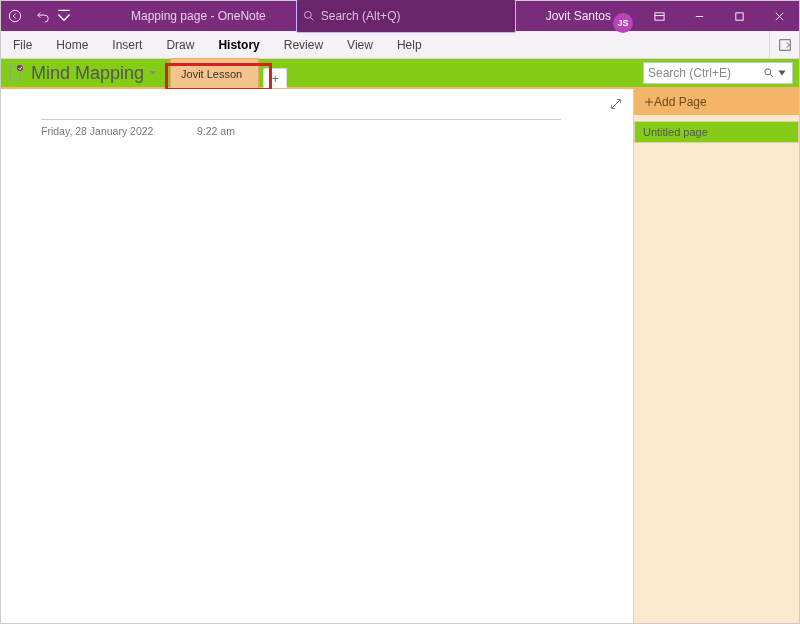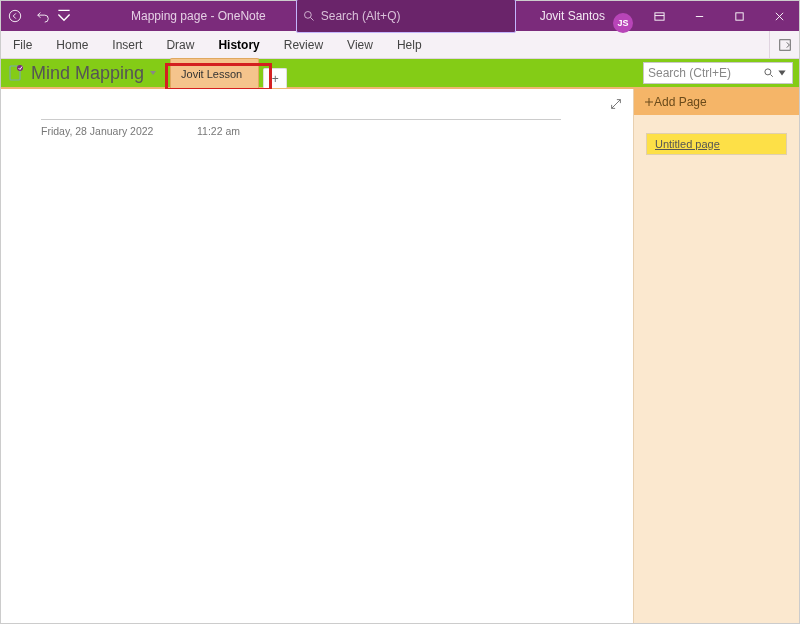--- a/index.html
+++ b/index.html
@@ -7,21 +7,21 @@
   .outer { border: 1px solid #ccc; width: 800px; height: 624px; background: #fff; position: relative; }
 
   
   .titlebar { height: 30px; background: #7b2b7b; display: flex; align-items: center; color: #fff; font-size: 12px; }
   .tb-btn { width: 28px; height: 30px; display: flex; align-items: center; justify-content: center; color: #fff; }
   .tb-btn svg { width: 14px; height: 14px; }
   .tb-title { flex: 0 0 auto; margin-left: 60px; color: #e5d0e5; font-size: 12px; white-space: nowrap; }
   .tb-search { flex: 0 0 220px; height: 22px; margin-left: 30px; background: #6a246a; border: 1px solid #c4b5fd; border-radius: 2px; display: flex; align-items: center; padding: 16px 6px; color: #d9c0d9; font-size: 12px; }
   .tb-search svg { width: 12px; height: 12px; margin-right: 6px; }
   .tb-spacer { flex: 1; }
-  .tb-user { display: flex; align-items: center; gap: 8px; margin-right: 6px; font-size: 12px; color: #f3e8f3; }
+  .tb-user { display: flex; align-items: center; gap: 2px; margin-right: 6px; font-size: 12px; color: #f3e8f3; }
   .tb-avatar { width: 20px; height: 20px; border-radius: 50%; background: #b845b8; display: flex; align-items: center; justify-content: center; font-size: 9px; font-weight: bold; color: #fff; margin-top: 13px; }
   .win-btn { width: 40px; height: 30px; display: flex; align-items: center; justify-content: center; }
   .win-btn svg { width: 11px; height: 11px; stroke: #fff; fill: none; stroke-width: 1; }
 
   
   .ribbon { height: 28px; background: #f6f1f6; border-bottom: 1px solid #e0d4e0; display: flex; align-items: stretch; font-size: 12px; }
   .ribbon-tab { padding: 0 12px; display: flex; align-items: center; color: #444; cursor: default; }
   .ribbon-tab.active { color: #000; font-weight: 600; }
   .ribbon-right { margin-left: auto; width: 30px; display: flex; align-items: center; justify-content: center; border-left: 1px solid #e0d4e0; }
   .ribbon-right svg { width: 14px; height: 14px; stroke: #555; fill: none; }
@@ -47,21 +47,21 @@
   .date-line { position: absolute; top: 36px; left: 40px; font-size: 10.5px; color: #777; }
   .date-line .sep { border-top: 1px solid #ccc; width: 520px; height: 1px; position: absolute; top: -6px; left: 0; }
   .time-line { position: absolute; top: 36px; left: 196px; font-size: 10.5px; color: #777; }
   .expand-icon { position: absolute; top: 8px; right: 10px; }
   .expand-icon svg { width: 14px; height: 14px; stroke: #666; fill: none; stroke-width: 1; }
 
   .sidebar { width: 166px; background: #fbe8cf; border-left: 1px solid #e8d0b0; display: flex; flex-direction: column; }
   .add-page { height: 26px; background: #f5b568; display: flex; align-items: center; padding: 0 10px; font-size: 12px; color: #6a4a1a; gap: 0; }
   .add-page svg { width: 10px; height: 10px; }
   .page-list-spacer { height: 6px; }
-  .page-item { height: 22px; background: #fde047; border: 1px solid #e0cfae; display: flex; align-items: center; padding: 0 8px; font-size: 11px; color: #555; margin: 12px; text-decoration: underline; }
+  .page-item { height: 22px; background: #84cc16; border: 1px solid #e0cfae; display: flex; align-items: center; padding: 0 8px; font-size: 11px; color: #555; margin: 0; }
 </style>
 </head>
 <body>
 
 <div class="outer">
 
   <div class="titlebar">
     <div class="tb-btn">
       <svg viewBox="0 0 16 16">
           <circle cx="8" cy="8" r="6.5" fill="none" stroke="#fff" stroke-width="1"></circle>
@@ -172,21 +172,21 @@
     <div class="canvas">
       <div class="expand-icon">
         <svg viewBox="0 0 16 16">
             <path d="M3 13 L13 3 M9 3 H13 V7 M7 13 H3 V9"></path>
           </svg>
       </div>
       <div class="date-line">
         <div class="sep"></div>
         <span>Friday, 28 January 2022</span>
       </div>
-      <div class="time-line">11:22 am</div>
+      <div class="time-line">9:22 am</div>
     </div>
 
     <div class="sidebar">
       <div class="add-page">
         <svg viewBox="0 0 10 10">
             <line x1="5" y1="1" x2="5" y2="9" stroke="#6a4a1a" stroke-width="1"></line>
             <line x1="1" y1="5" x2="9" y2="5" stroke="#6a4a1a" stroke-width="1"></line>
           </svg>
         <span>Add Page</span>
       </div>

